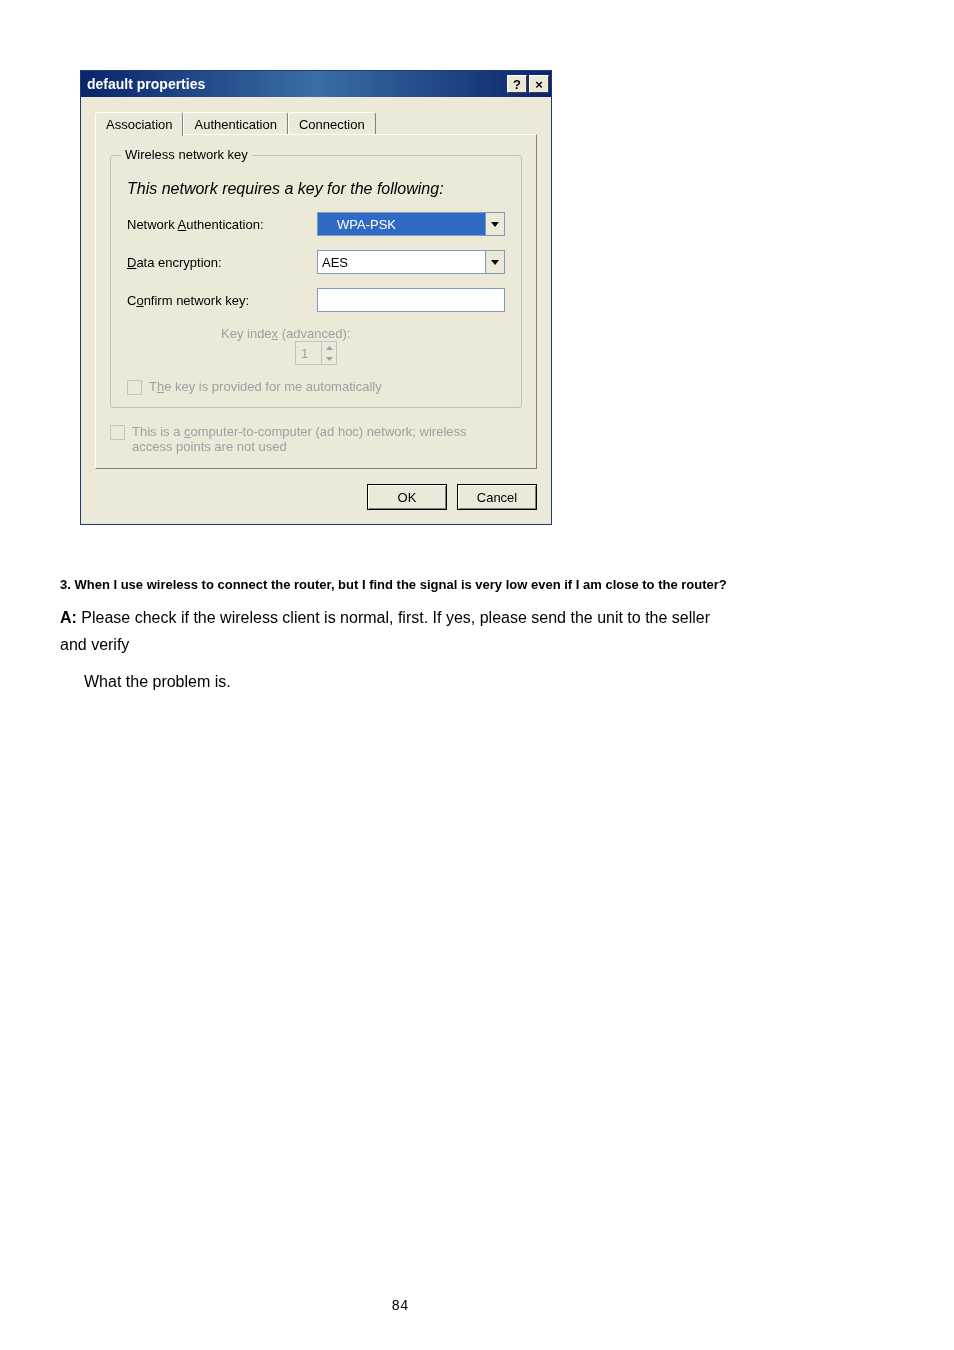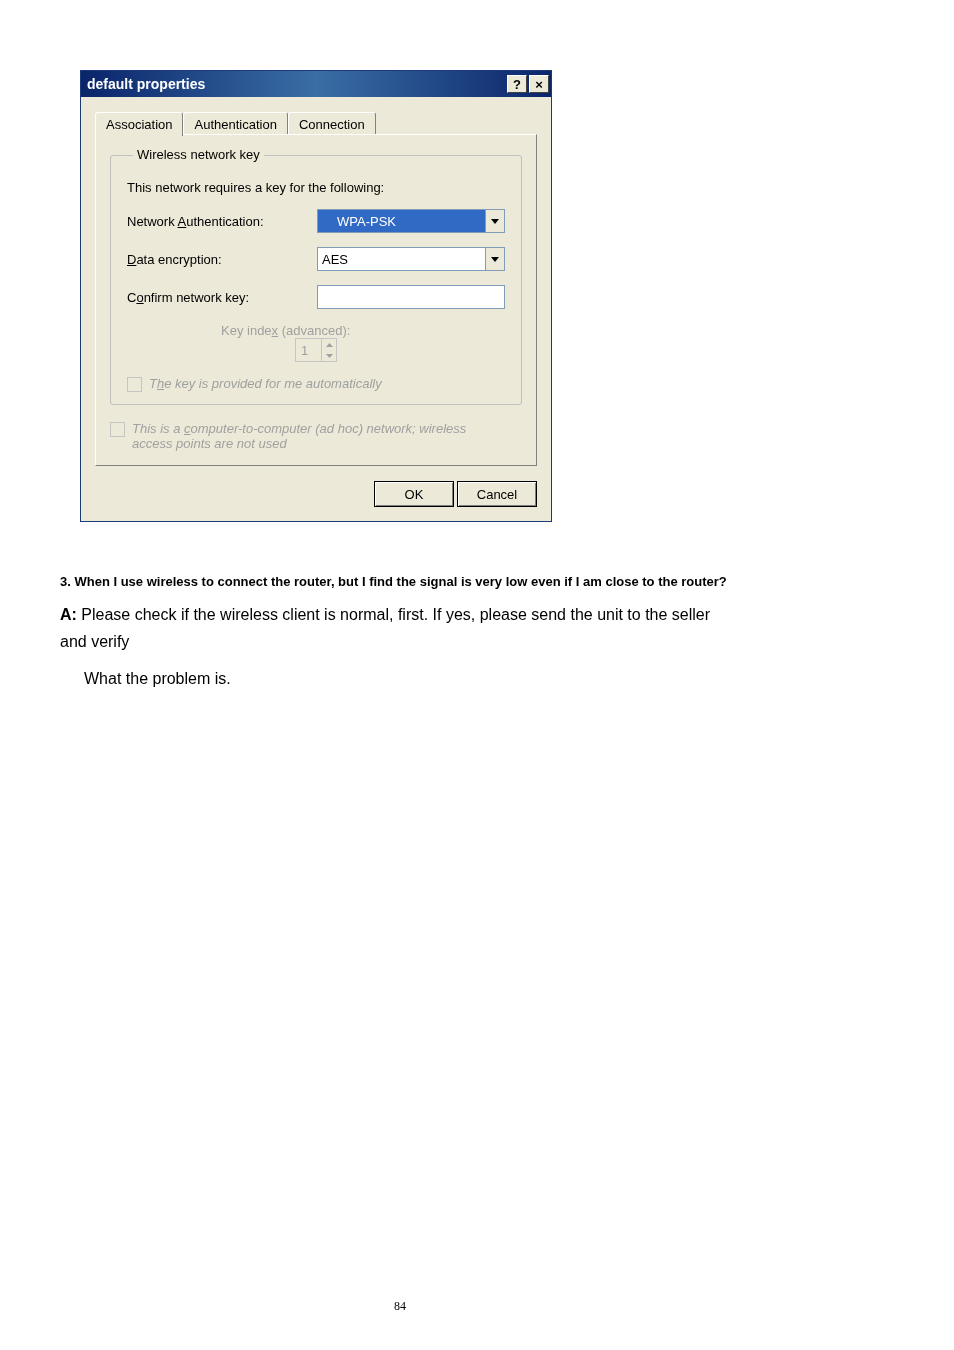--- a/index.html
+++ b/index.html
@@ -129,28 +129,29 @@
   .groupbox {
     border: 1px solid #c0c0c0;
     border-radius: 3px;
     position: relative;
     padding: 24px 16px 12px 16px;
     margin-bottom: 16px;
   }
   .groupbox-title {
     position: absolute;
     top: -9px;
-    left: 22px;
+    left: 10px;
     background: #ece9d8;
     padding: 0 4px;
     font-size: 13px;
   }
   .group-line {
     margin-bottom: 14px;
-    font-size: 13px;
+    font-size: 16px;
+    font-style: italic;
   }
   .grow {
     display: flex;
     align-items: center;
     margin-bottom: 14px;
     justify-content: flex-end;
   }
   .glbl {
     width: 190px;
     font-size: 13px;
@@ -213,34 +214,33 @@
     flex: 1;
     display:flex;align-items:center;justify-content:center;
     color:#a0a0a0;
   }
   .spin-b svg { display:block; }
   .chk {
     display: flex;
     align-items: flex-start;
     gap: 7px;
     font-size: 13px;
-    font-style: italic;
   }
   .chk-box {
     width: 13px;
     height: 13px;
     border: 1px solid #c4c4c4;
     background: #ece9d8;
     flex: none;
     margin-top: 1px;
   }
   .btn-row {
     display: flex;
     justify-content: flex-end;
-    gap: 3px;
+    gap: 10px;
     margin-top: 14px;
   }
   .btn {
     min-width: 78px;
     height: 24px;
     border: 1px solid #000;
     background: #ece9d8;
     font-family: "Tahoma", Arial, sans-serif;
     font-size: 13px;
     display: flex;
@@ -268,23 +268,23 @@
   .a-indent {
     font-size: 16px;
     line-height: 1.7;
     margin: 0 0 0 24px;
   }
   .page-num {
     position: absolute;
     left: 0;
     right: 0;
     text-align: center;
-    font-size: 12px;
+    font-size: 14px;
     bottom: 36px;
-    font-family: Liberation Serif, serif;
+    font-family: Liberation Mono, monospace;
   }
   .container { position: relative; width: 800px; height: 1350px; }
 </style>
 </head>
 <body>
 <div class="container">
 <div class="page">
 
 <div class="dialog">
   <div class="titlebar">

